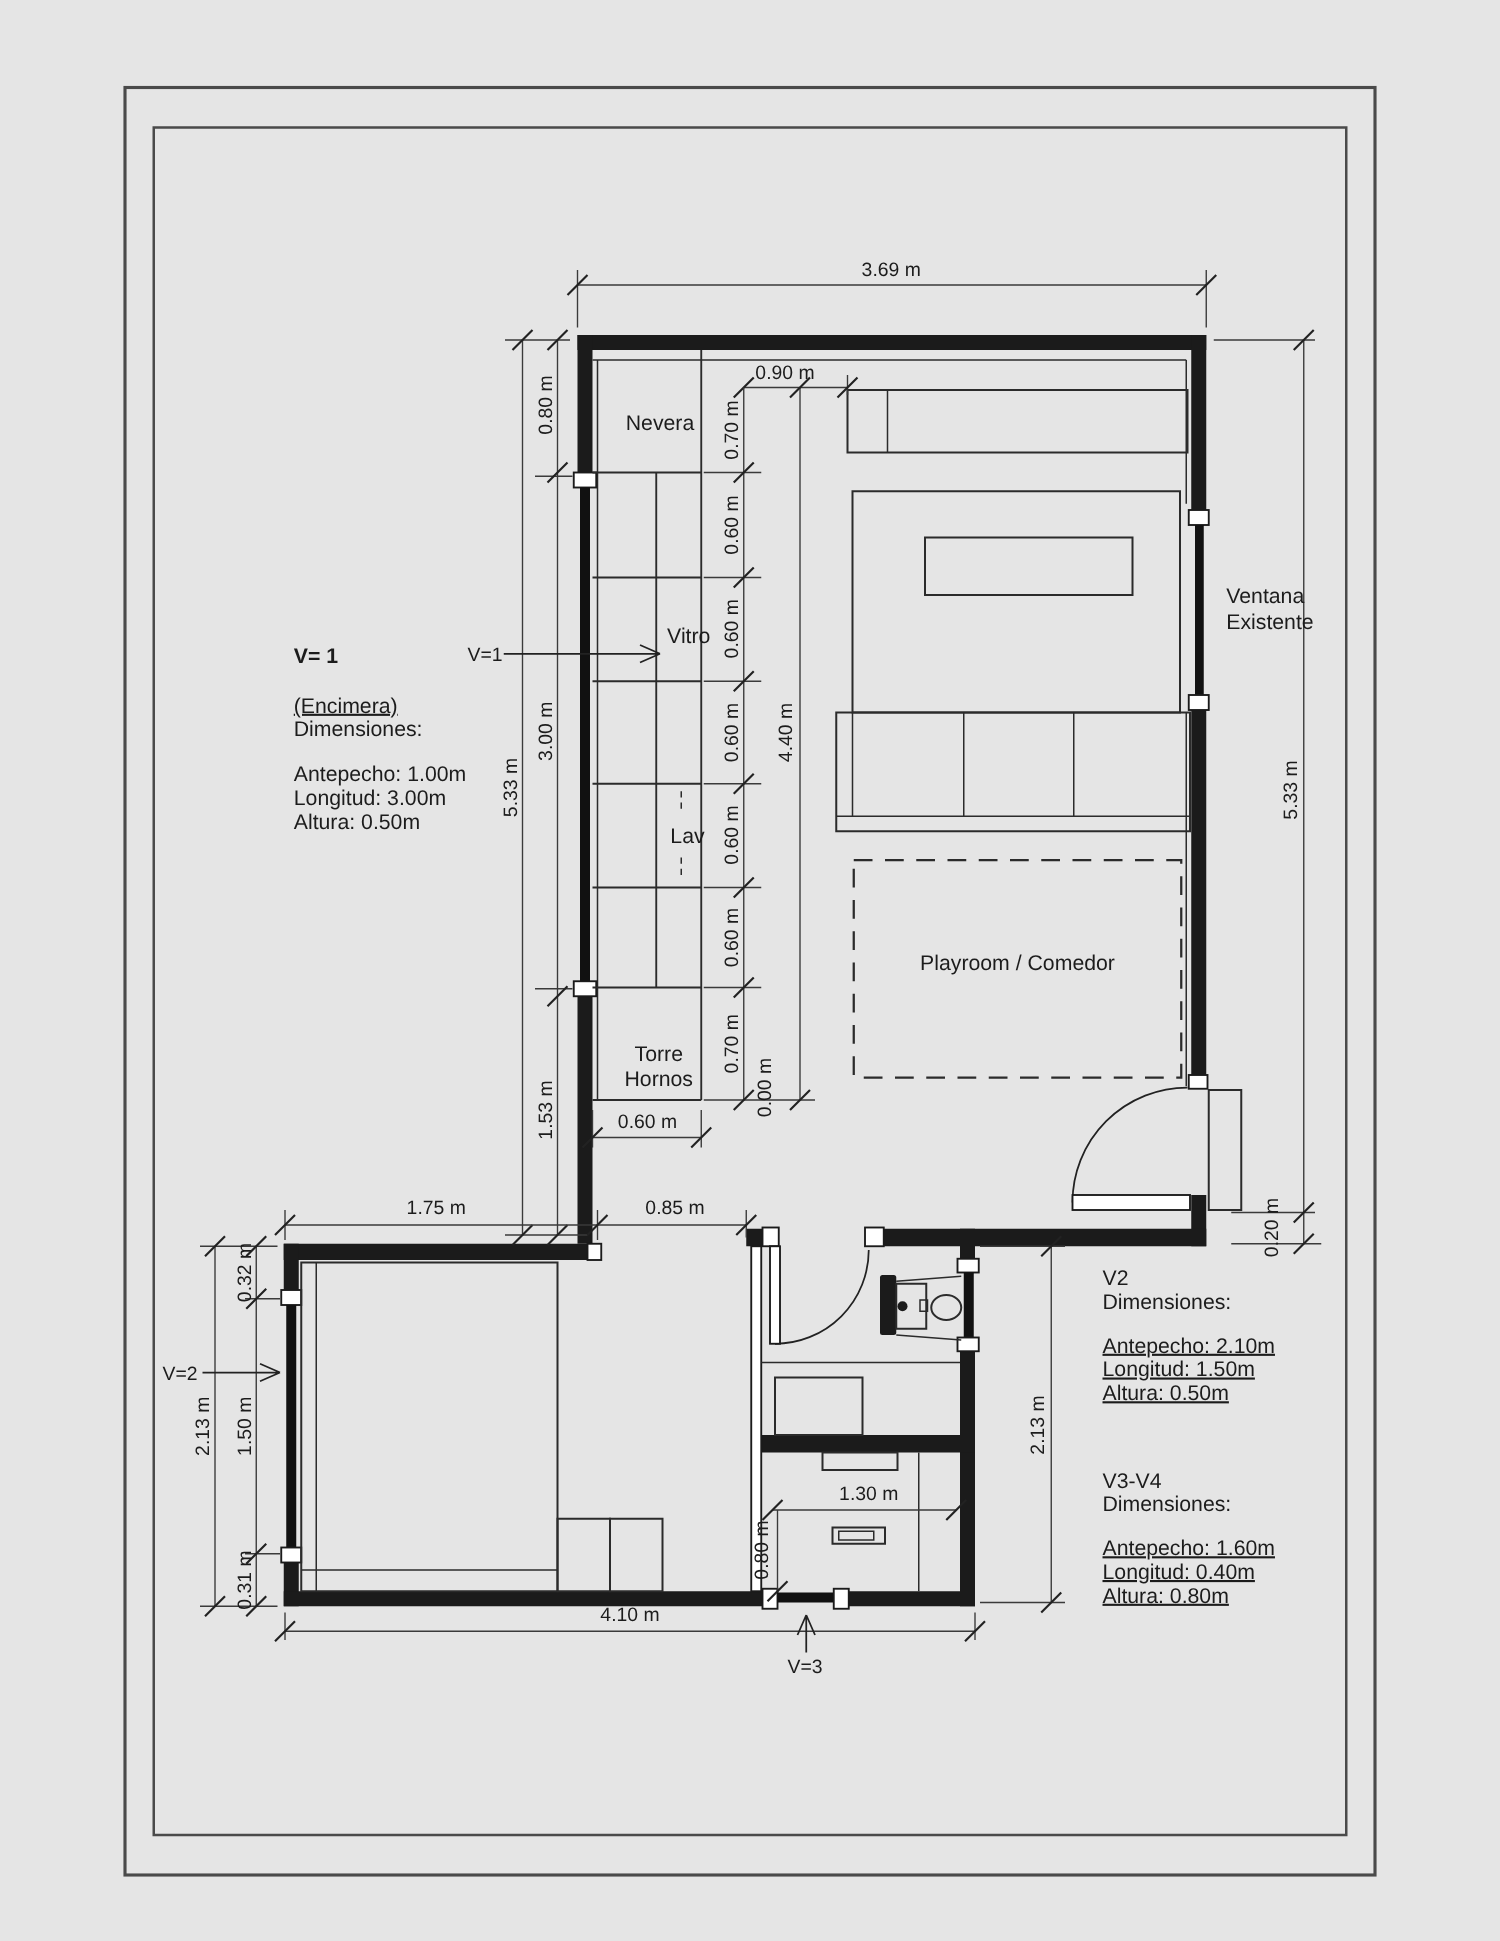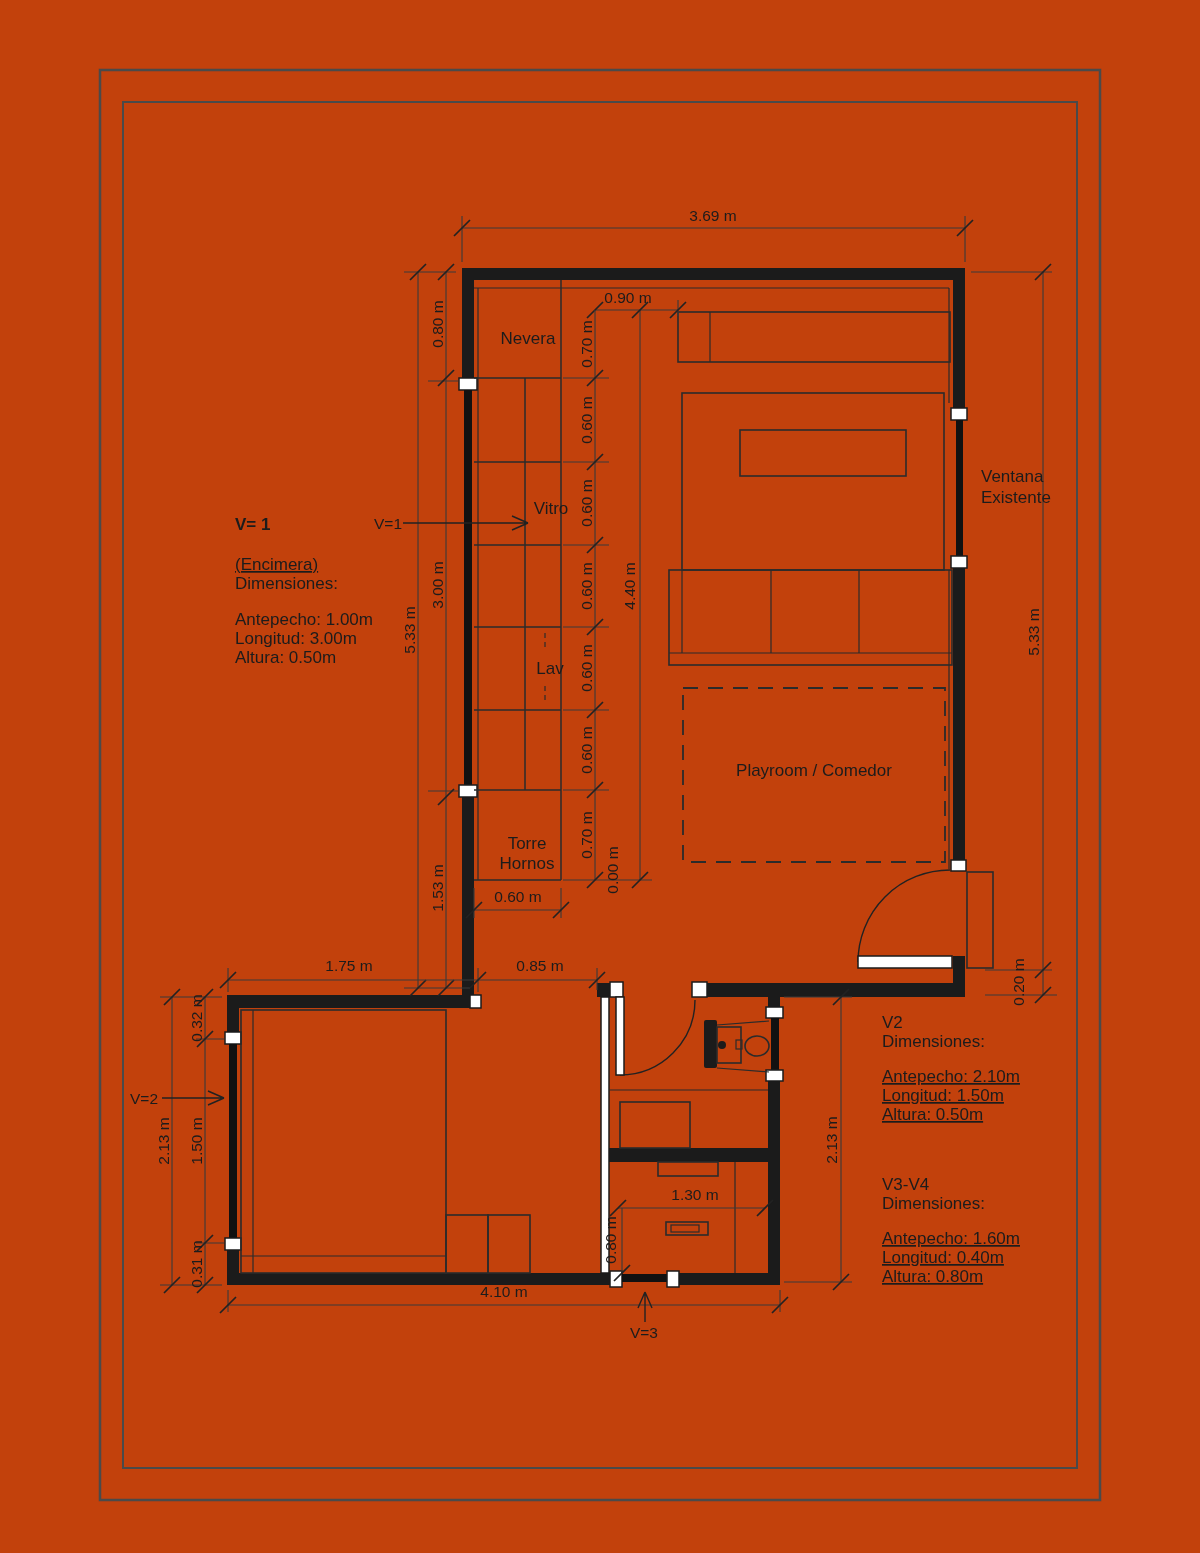--- a/index.html
+++ b/index.html
@@ -1,16 +1,16 @@
 <!DOCTYPE html>
 <html><head>
 <meta charset="utf-8">
 <style>
   html,body{margin:0;padding:0;background:#ffffff;}
-  #sheet{position:relative;width:1200px;height:1553px;background:#c2410c;font-family:"Liberation Sans",sans-serif;}
+  #sheet{position:relative;width:1200px;height:1553px;background:#e5e5e5;font-family:"Liberation Sans",sans-serif;}
   svg{position:absolute;left:0;top:0;}
   .wall{fill:#1b1b1b;stroke:none;}
   .thinwall{fill:#ffffff;stroke:#1b1b1b;stroke-width:1.5;}
   .cap{fill:#ffffff;stroke:#1b1b1b;stroke-width:1.5;}
   .glz{fill:#111111;}
   .iline{stroke:#2b2b2b;stroke-width:1.5;fill:none;}
   .iline2{stroke:#2b2b2b;stroke-width:1.2;fill:none;}
   .furn{stroke:#2b2b2b;stroke-width:1.6;fill:none;}
   .dash{stroke:#2b2b2b;stroke-width:1.8;fill:none;stroke-dasharray:15 10;}
   .dimln{stroke:#3a3a3a;stroke-width:1.1;fill:none;}

